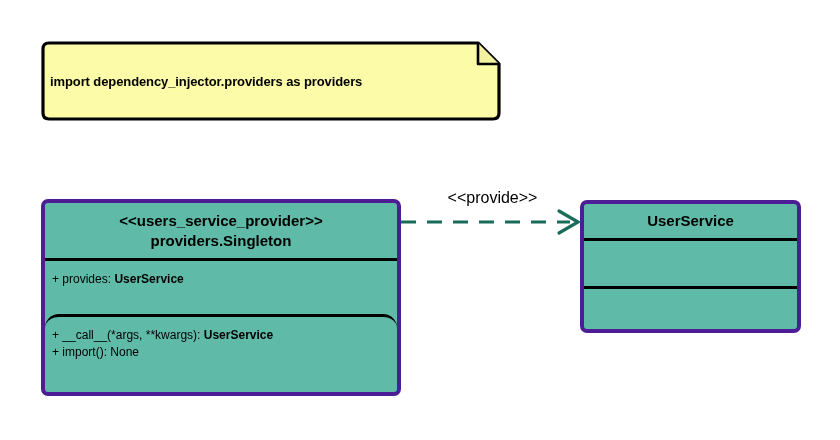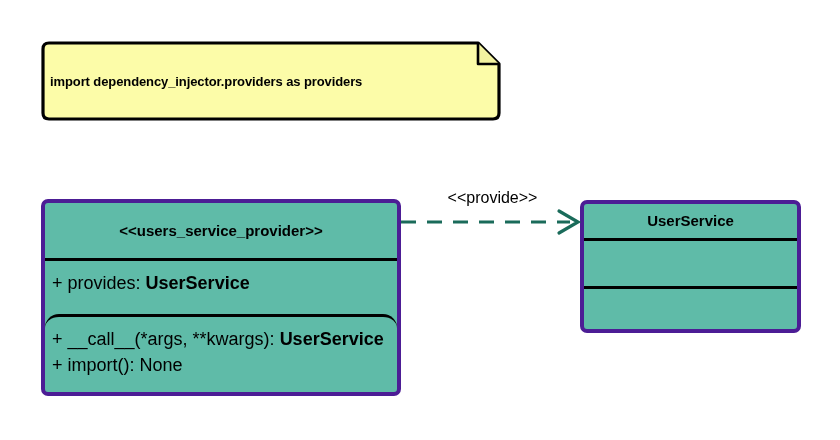--- a/index.html
+++ b/index.html
@@ -75,21 +75,21 @@
     align-items: center;
     justify-content: center;
     text-align: center;
     font-weight: bold;
     font-size: 15px;
     color: #000000;
     line-height: 1.28;
   }
   .cls-body {
     padding: 10px 6px 6px 7px;
-    font-size: 18px;
+    font-size: 12px;
     color: #000000;
     line-height: 1.42;
   }
   .member {
     white-space: nowrap;
   }
   .member b {
     font-weight: bold;
   }
 
@@ -153,20 +153,21 @@
                Q 5 79 5 73
                Z" fill="#fcfca8" stroke="#000000" stroke-width="3.2" stroke-linejoin="round"></path>
       <path d="M 440 3 L 440 24 L 461 24" fill="#f2f2a0" stroke="#000000" stroke-width="2.6" stroke-linejoin="round"></path>
     </svg>
     <div class="note-text">import dependency_injector.providers as providers</div>
   </div>
 
   <div class="uml-class" id="provider-class">
     <div class="compartment c-head cls-header">
       <div>&lt;&lt;users_service_provider&gt;&gt;</div>
+      <div>providers.Singleton</div>
     </div>
     <div class="compartment c-attrs cls-body">
       <div class="member">
         <span>+</span>
         <span>provides: </span><b>UserService</b>
       </div>
     </div>
     <div class="compartment c-ops cls-body">
       <div class="member">
         <span>+</span>

